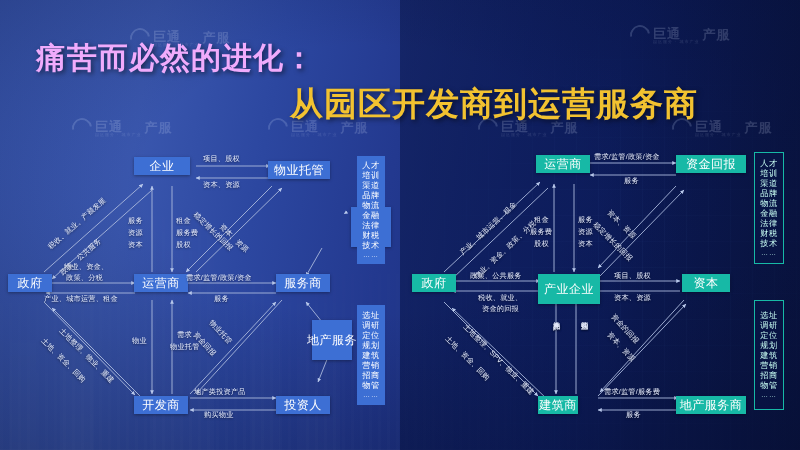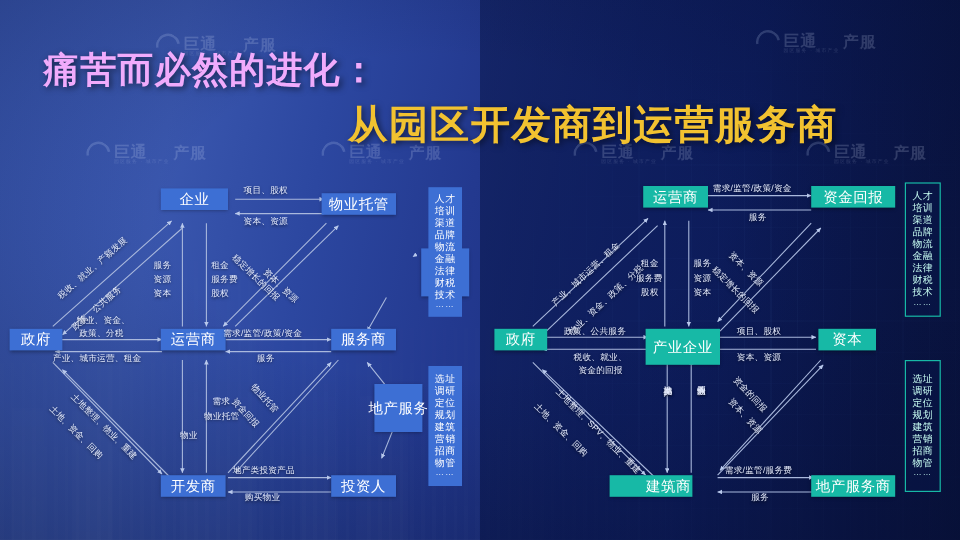--- a/index.html
+++ b/index.html
@@ -272,36 +272,36 @@
   <div class="lbl" style="left:64px;top:262px;">物业、资金、</div>
   <div class="lbl" style="left:66px;top:273px;">政策、分税</div>
   <div class="lbl" style="left:44px;top:294px;">产业、城市运营、租金</div>
 
   <div class="lbl" style="left:186px;top:273px;">需求/监管/政策/资金</div>
   <div class="lbl" style="left:214px;top:294px;">服务</div>
 
   <div class="lbl c" style="left:64px;top:326px;transform:rotate(45deg);">土地整理、物业、重建</div>
   <div class="lbl c" style="left:46px;top:336px;transform:rotate(45deg);">土地、资金、回购</div>
 
-  <div class="lbl" style="left:150px;top:336px;margin-top:22px;">物业</div>
+  <div class="lbl" style="left:132px;top:336px;">物业</div>
   <div class="lbl" style="left:177px;top:330px;">需求</div>
   <div class="lbl" style="left:170px;top:342px;">物业托管</div>
 
   <div class="lbl c" style="left:214px;top:318px;transform:rotate(47deg);">物业托管</div>
   <div class="lbl c" style="left:198px;top:330px;transform:rotate(47deg);">资金回报</div>
 
   <div class="lbl" style="left:194px;top:387px;">地产类投资产品</div>
   <div class="lbl" style="left:204px;top:410px;">购买物业</div>
 
   <div class="node teal" style="left:536px;top:155px;width:54px;height:18px;">运营商</div>
   <div class="node teal" style="left:676px;top:155px;width:70px;height:18px;">资金回报</div>
   <div class="node teal" style="left:412px;top:274px;width:44px;height:18px;">政府</div>
   <div class="node teal" style="left:538px;top:274px;width:62px;height:30px;">产业企业</div>
   <div class="node teal" style="left:682px;top:274px;width:48px;height:18px;">资本</div>
-  <div class="node teal" style="left:508px;top:396px;width:40px;height:18px;padding-left:29px;">建筑商</div>
+  <div class="node teal" style="left:538px;top:396px;width:40px;height:18px;">建筑商</div>
   <div class="node teal" style="left:676px;top:396px;width:70px;height:18px;">地产服务商</div>
 
   <div class="vlist teal" style="left:754px;top:152px;width:28px;height:110px;">
     <span>人才</span>
     <span>培训</span>
     <span>渠道</span>
     <span>品牌</span>
     <span>物流</span>
     <span>金融</span>
     <span>法律</span>

